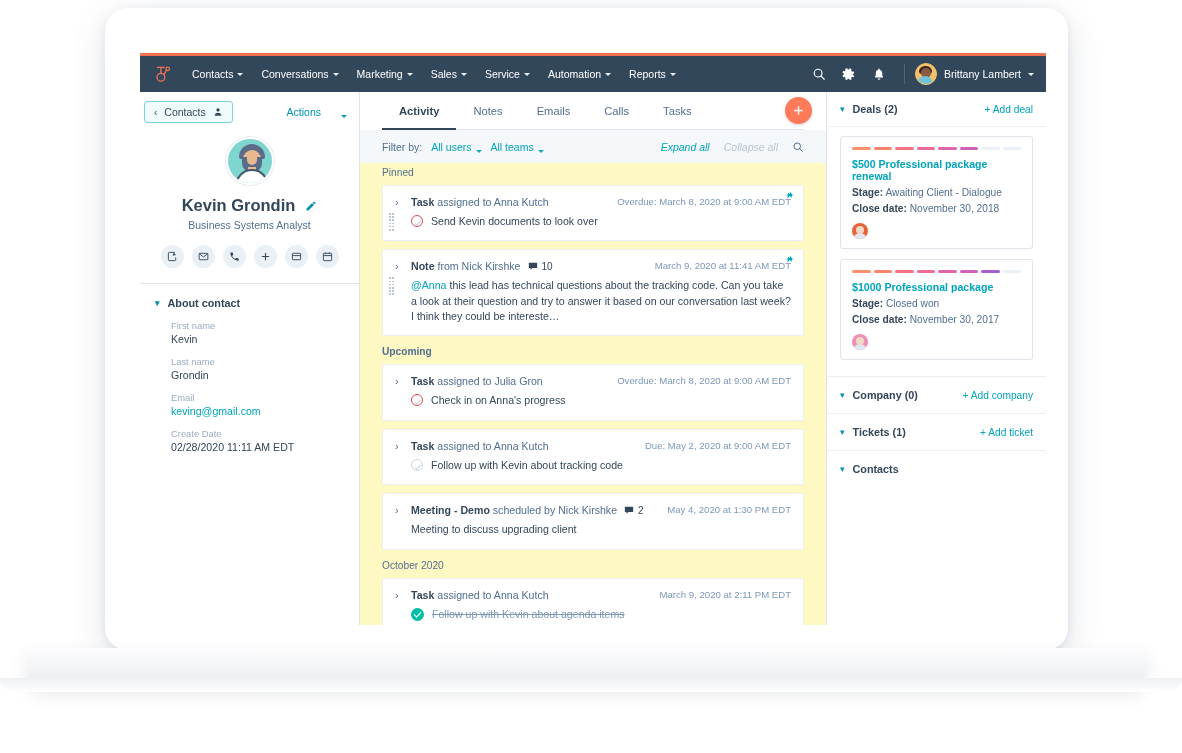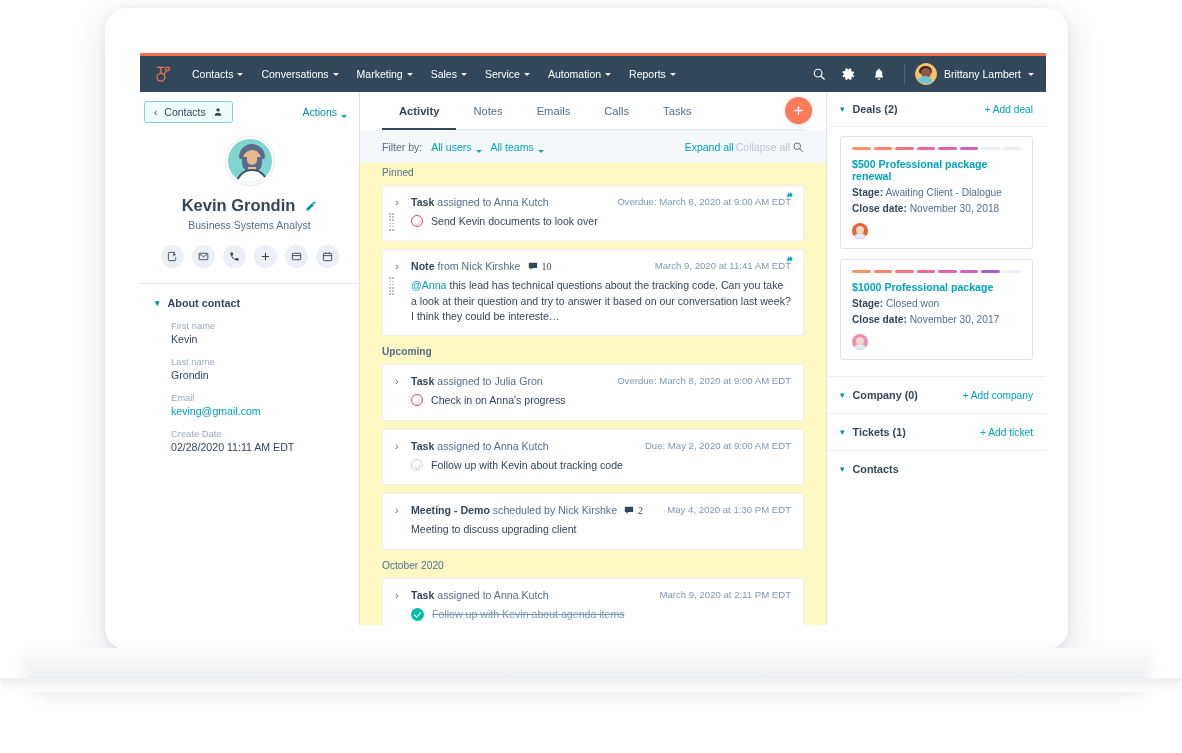--- a/index.html
+++ b/index.html
@@ -106,21 +106,21 @@
   .back-pill {
     display:flex; align-items:center; gap:7px;
     border: 1px solid #7fd1de;
     background: #f0fbfc;
     border-radius: 3px;
     padding: 4px 9px;
     font-size: 10.5px; color:#33475b;
     cursor: pointer;
   }
   .back-pill .bp-chev { color:#33475b; font-size:10px; }
-  .actions-link { margin-left:auto; font-size:10.5px; color:#0091ae; display:flex; align-items:flex-end; gap:4px; cursor:pointer; }
+  .actions-link { margin-left:auto; font-size:10.5px; color:#0091ae; display:flex; align-items:flex-end; gap:20px; cursor:pointer; }
 
   .profile { text-align:center; padding: 14px 0 0; }
   .big-avatar {
     width: 48px; height: 48px; border-radius:50%;
     margin: 0 auto; position: relative; overflow: hidden;
     background: #7fd6ce; border: 2px solid #ffffff;
     box-shadow: 0 0 0 1px #e5eaf0;
   }
   .ba-hair { position:absolute; left:11px; top:5px; width:26px; height:15px; border-radius:13px 13px 2px 2px; background:#5c6b8a; }
   .ba-face { position:absolute; left:15px; top:11px; width:18px; height:18px; border-radius:9px; background:#e8b98f; }
@@ -166,37 +166,37 @@
     display:flex; align-items:center; justify-content:center;
     font-size:18px; line-height:1; cursor:pointer;
     box-shadow: 0 1px 3px rgba(0,0,0,.18);
   }
   .filter-bar {
     display:flex; align-items:center; padding: 11px 22px 10px; gap: 9px;
     font-size: 10.5px; color:#516f90; background:#f5f8fa; flex:0 0 auto;
   }
   .filter-label { color:#516f90; }
   .filter-dd { color:#00a4bd; display:flex; align-items:flex-end; gap:4px; cursor:pointer; }
-  .fb-right { margin-left:auto; display:flex; align-items:center; gap:2px; }
+  .fb-right { margin-left:auto; display:flex; align-items:center; gap:14px;font-style:italic; }
   .expand-all { color:#00a4bd; cursor:pointer; }
   .collapse-all { color:#b9c4cf; cursor:pointer; }
   .fb-search { color:#516f90; display:flex; cursor:pointer; }
 
   .timeline { flex:1; overflow:hidden; padding: 0 22px 0; }
   .tl-group-label { font-size:10.2px; color:#516f90; margin: 4px 0 7px; }
   .tl-card {
     background:#fff; border:1px solid #eaf0f6; border-radius:2px;
     margin-bottom: 8px; padding: 10px 12px 11px; position: relative;
   }
   .tl-row { display:flex; align-items:flex-start; }
   .tl-chev { color:#516f90; font-size:11px; width: 16px; flex:0 0 16px; padding-top:0px; cursor:pointer; }
   .tl-head { display:flex; align-items:center; gap:7px; flex:1; min-width:0; }
   .tl-title { font-size:10.6px; color:#516f90; }
   .tl-title b { color:#33475b; font-weight:700; }
-  .tl-count { display:flex; align-items:center; gap:4px; color:#33475b; font-size:10px;font-family:Liberation Serif, serif; }
+  .tl-count { display:flex; align-items:center; gap:4px; color:#33475b; font-size:10px; }
   .tl-date { font-size: 9.6px; color:#7c98b6; white-space:nowrap; margin-left:auto; padding-left:10px; }
   .tl-body { margin-top: 6px; padding-left: 16px; display:flex; align-items:flex-start; gap:8px; }
   .tl-text { font-size:10.6px; color:#33475b; line-height:1.45; }
   .tl-text .mention { color:#00a4bd; }
   .tl-text.done { color:#7c98b6; text-decoration: line-through; }
   .check-ring { width:12px; height:12px; border-radius:50%; border:1.6px solid #d94c53; position:relative; flex:0 0 12px; margin-top:1px; cursor:pointer; }
   .check-ring.grey { border-color:#cbd6e2; }
   .check-ring::after { content:""; position:absolute; left:2.6px; top:5px; width:5px; height:2.4px;
     border-left:1.4px solid currentColor; border-bottom:1.4px solid currentColor;
     transform: rotate(-45deg); color:#cbd6e2; }

